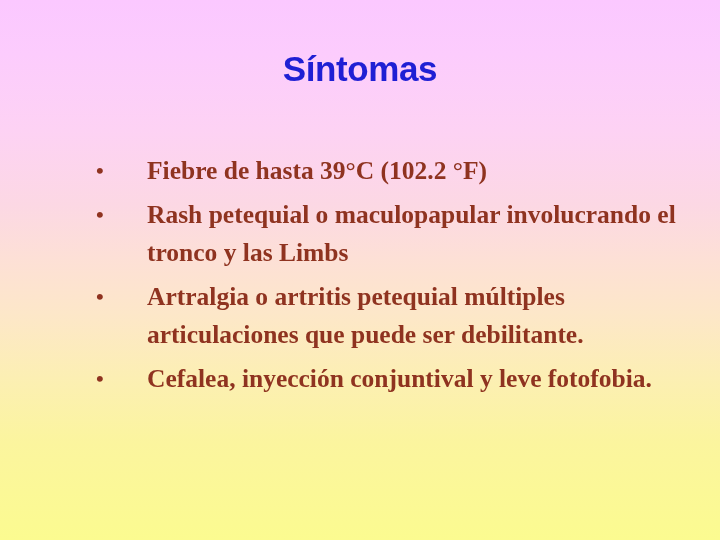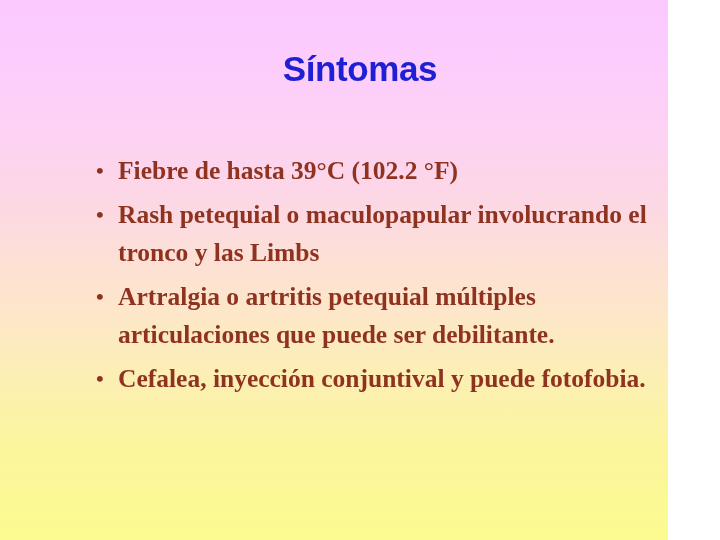--- a/index.html
+++ b/index.html
@@ -8,21 +8,21 @@
   }
   body {
     width: 720px;
     height: 540px;
     overflow: hidden;
     font-family: "Liberation Serif", "DejaVu Serif", serif;
   }
 
   .slide {
     position: relative;
-    width: 668px;
+    width: 720px;
     height: 540px;
     box-sizing: border-box;
     background: linear-gradient(
       to bottom,
       #fbc8ff 0%,
       #fcccfd 10%,
       #fdd2f4 24%,
       #fcd8e4 38%,
       #fde0d6 48%,
       #fde7c9 58%,
@@ -83,20 +83,21 @@
     top: 0;
     width: 18px;
     line-height: 38px;
     font-size: 22px;
     color: #8f3320;
     text-align: left;
   }
 
   .bullet-text {
     display: block;
+    margin-left: 29px;
   }
 </style>
 </head>
 <body>
 
 <div class="slide">
 
   <div class="slide-title">Síntomas</div>
 
   <div class="body-area">
@@ -112,19 +113,19 @@
         <span class="bullet-text">Rash petequial o maculopapular involucrando el tronco y las Limbs</span>
       </li>
 
       <li class="bullet-item">
         <span class="bullet-marker">•</span>
         <span class="bullet-text">Artralgia o artritis petequial múltiples articulaciones que puede ser debilitante.</span>
       </li>
 
       <li class="bullet-item">
         <span class="bullet-marker">•</span>
-        <span class="bullet-text">Cefalea, inyección conjuntival y puede fotofobia.</span>
+        <span class="bullet-text">Cefalea, inyección conjuntival y leve fotofobia.</span>
       </li>
 
     </ul>
   </div>
 
 </div>
 
 </body></html>

